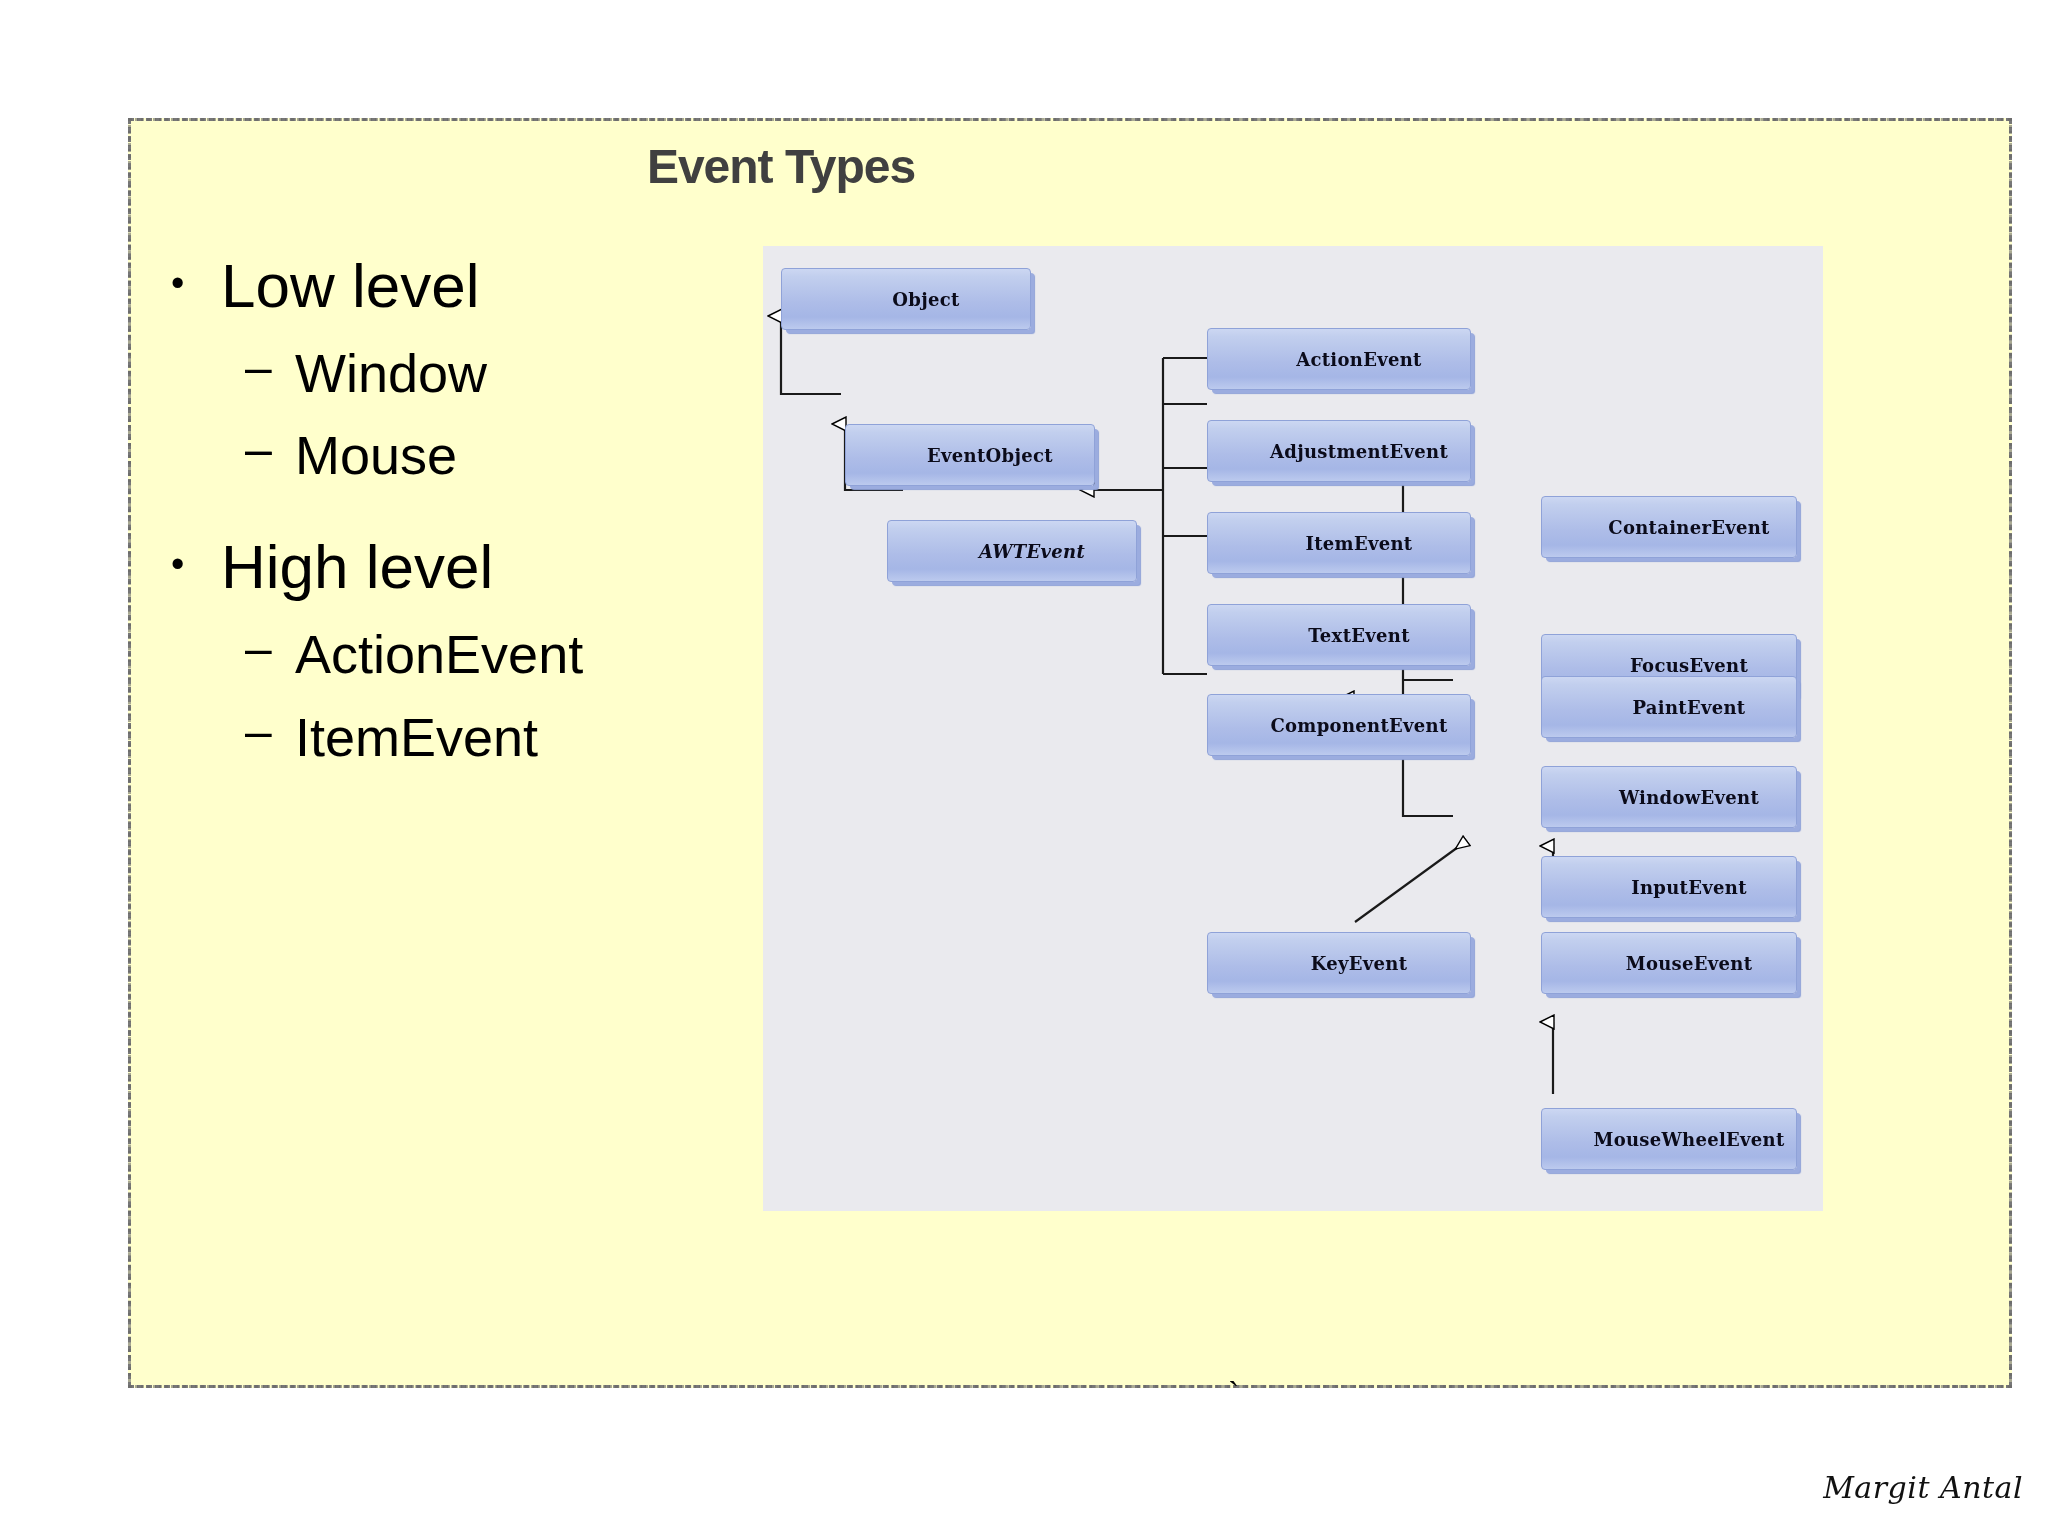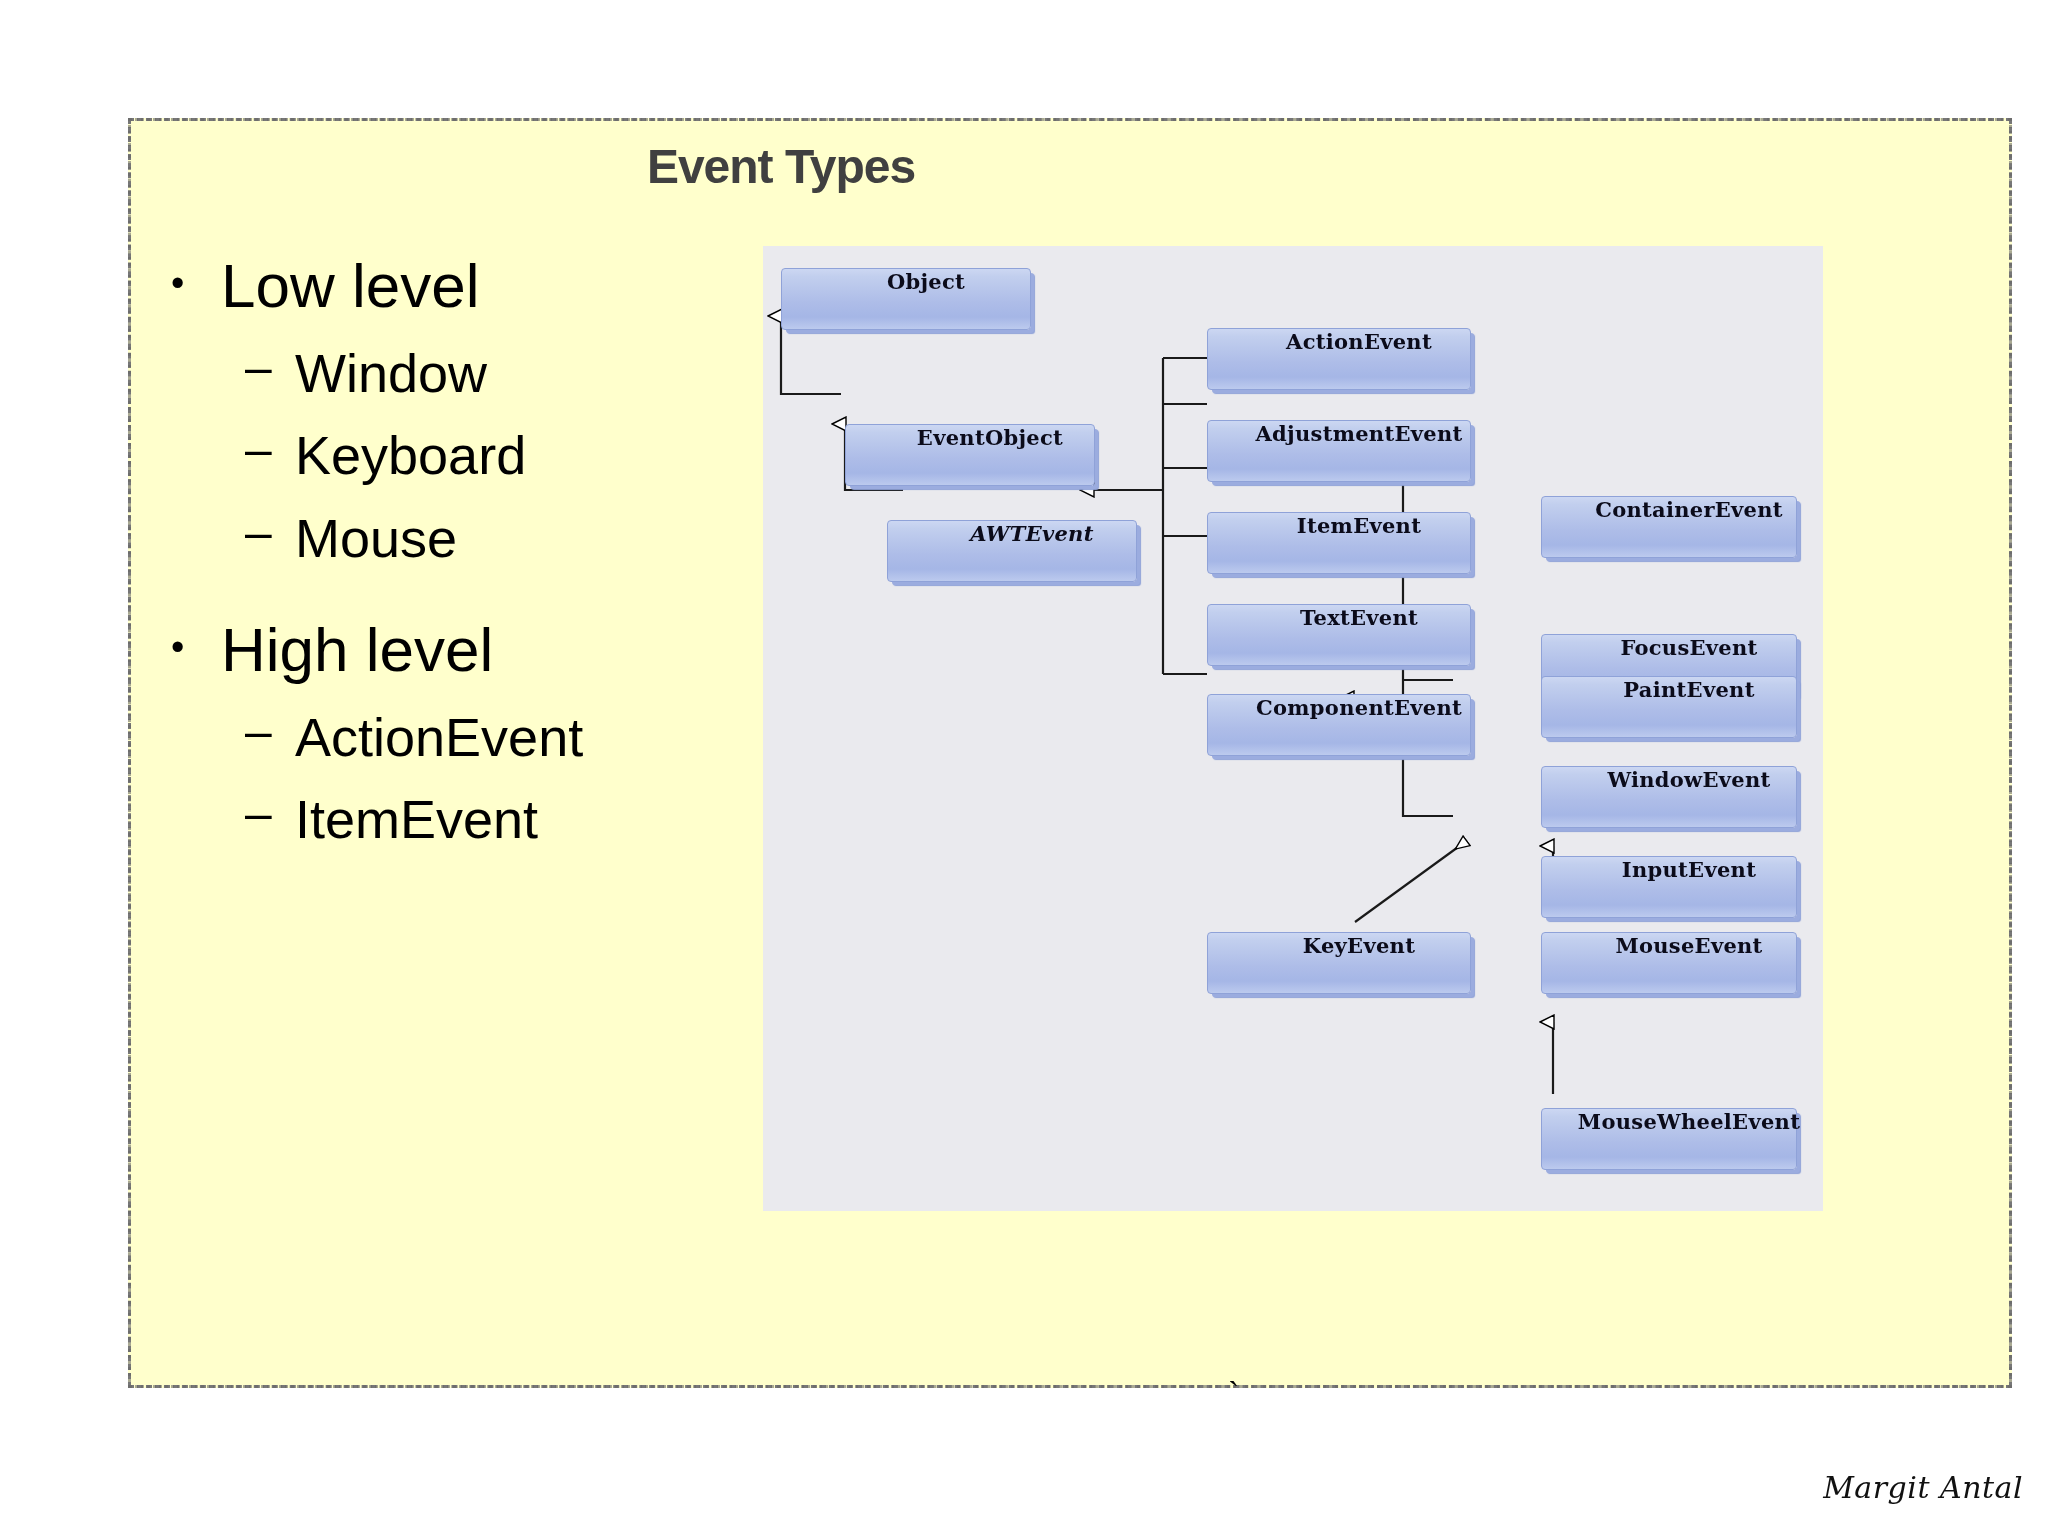--- a/index.html
+++ b/index.html
@@ -111,24 +111,25 @@
   
   .uml-box {
     position: absolute;
     box-sizing: border-box;
     background: linear-gradient(to bottom,
         #ccd7f2 0%, #c2cfee 12%, #aebde8 55%, #a5b6e6 80%, #bccaee 100%);
     border: 1px solid #8fa2d8;
     border-radius: 4px;
     box-shadow: 4px 4px 0 -1px #9bacdf, 5px 5px 1px -1px #8fa2d8;
     display: flex;
+    align-items: center;
     justify-content: center;
     font-family: "DejaVu Serif", serif;
     font-weight: bold;
-    font-size: 21px;
+    font-size: 18px;
     color: #0b0b1a;
     letter-spacing: .3px;
     white-space: nowrap;
     padding-left: 40px;
   }
   .uml-box.abstract { font-style: italic; }
 
   
   #signature {
     position: absolute;
@@ -165,21 +166,20 @@
       <span>Low level</span>
     </div>
 
     <div class="bullet-l2">
       <span class="mark">–</span>
       <span>Window</span>
     </div>
 
     <div class="bullet-l2">
       <span class="mark">–</span>
-      <span>Keyboard</span>
     </div>
 
     <div class="bullet-l2">
       <span class="mark">–</span>
       <span>Mouse</span>
     </div>
 
     <div class="group-gap"></div>
 
     <div class="bullet-l1">

